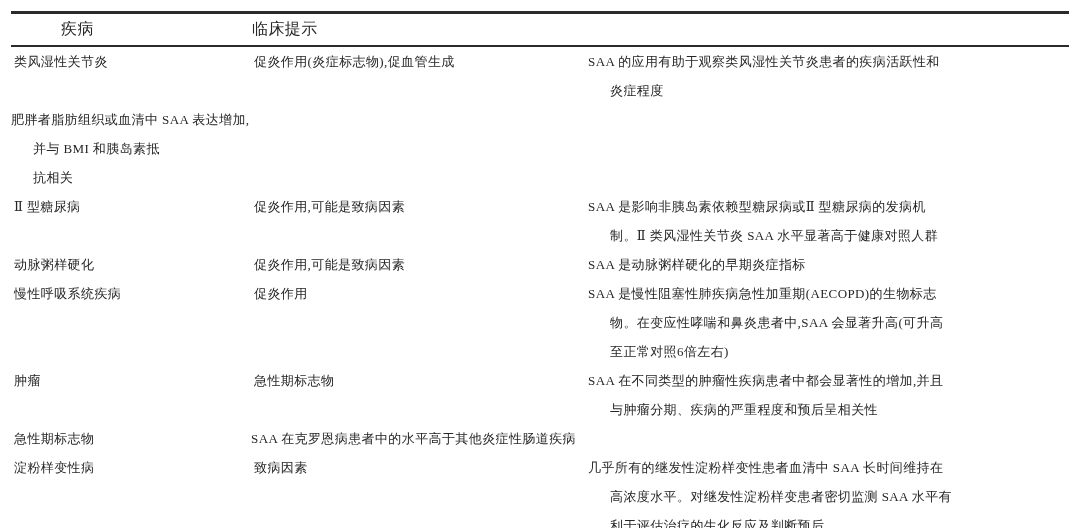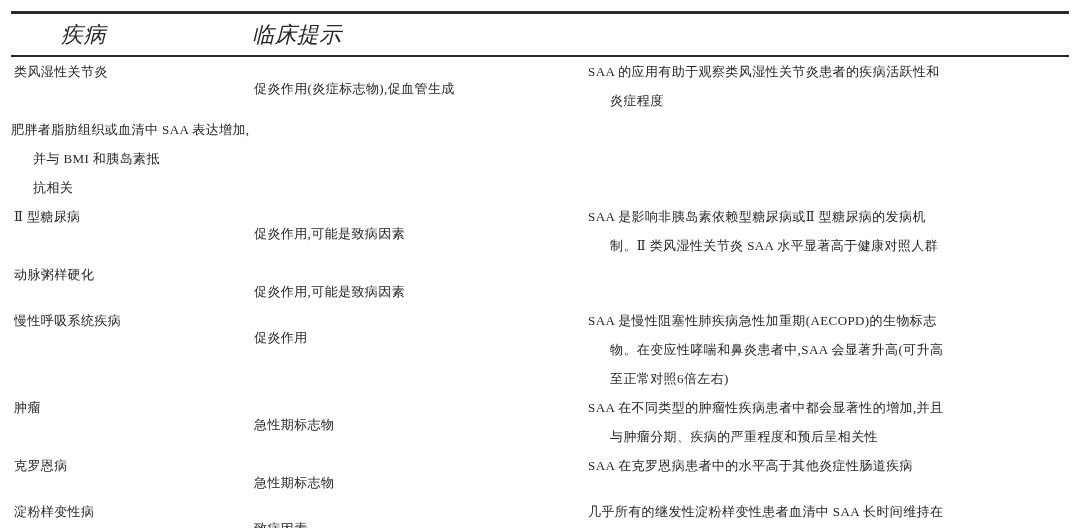--- a/index.html
+++ b/index.html
@@ -18,39 +18,38 @@
   .tbl {
     position: absolute;
     left: 11px; top: 11px;
     width: 1058px;
   }
   .rule-top { height: 3px; background: #2b2b2b; }
   .rule-mid { height: 1.5px; background: #2b2b2b; }
   .hdr {
     display: grid;
     grid-template-columns: 240px 337px 1fr;
-    height: 41px;
+    height: 31px;
     align-items: center;
-    font-size: 22px;
+    font-size: 16px;
     letter-spacing: 0.4px;
-    font-style: italic;
   }
   .hdr .h1 { padding-left: 50px; }
   .hdr .h2 { padding-left: 31px; }
   .hdr .h3 { padding-left: 1px; }
   .rows { padding: 0; }
   .body-row {
     display: grid;
     grid-template-columns: 240px 337px 1fr;
     font-size: 13px;
     line-height: 29px;
     letter-spacing: 0.4px;
   }
   .cell-disease { padding-left: 3px; }
-  .cell-role { padding-left: 3px; margin-top: 17px; }
+  .cell-role { padding-left: 3px; }
   .cell-hint {
     padding-left: 22px;
     text-indent: -22px;
     white-space: pre-line;
   }
 </style>
 </head>
 <body>
 
 <div class="page">
@@ -82,39 +81,39 @@
       <div class="body-row">
         <div class="cell-disease">Ⅱ 型糖尿病</div>
         <div class="cell-role">促炎作用,可能是致病因素</div>
         <div class="cell-hint">SAA 是影响非胰岛素依赖型糖尿病或Ⅱ 型糖尿病的发病机
 制。Ⅱ 类风湿性关节炎 SAA 水平显著高于健康对照人群</div>
       </div>
 
       <div class="body-row">
         <div class="cell-disease">动脉粥样硬化</div>
         <div class="cell-role">促炎作用,可能是致病因素</div>
+        <div class="cell-hint">SAA 是动脉粥样硬化的早期炎症指标</div>
       </div>
 
       <div class="body-row">
         <div class="cell-disease">慢性呼吸系统疾病</div>
         <div class="cell-role">促炎作用</div>
         <div class="cell-hint">SAA 是慢性阻塞性肺疾病急性加重期(AECOPD)的生物标志
 物。在变应性哮喘和鼻炎患者中,SAA 会显著升高(可升高
 至正常对照6倍左右)</div>
       </div>
 
       <div class="body-row">
         <div class="cell-disease">肿瘤</div>
         <div class="cell-role">急性期标志物</div>
         <div class="cell-hint">SAA 在不同类型的肿瘤性疾病患者中都会显著性的增加,并且
 与肿瘤分期、疾病的严重程度和预后呈相关性</div>
       </div>
 
       <div class="body-row">
-        <div class="cell-disease">克罗恩病</div>
         <div class="cell-role">急性期标志物</div>
         <div class="cell-hint">SAA 在克罗恩病患者中的水平高于其他炎症性肠道疾病</div>
       </div>
 
       <div class="body-row">
         <div class="cell-disease">淀粉样变性病</div>
         <div class="cell-role">致病因素</div>
         <div class="cell-hint">几乎所有的继发性淀粉样变性患者血清中 SAA 长时间维持在
 高浓度水平。对继发性淀粉样变患者密切监测 SAA 水平有
 利于评估治疗的生化反应及判断预后</div>

